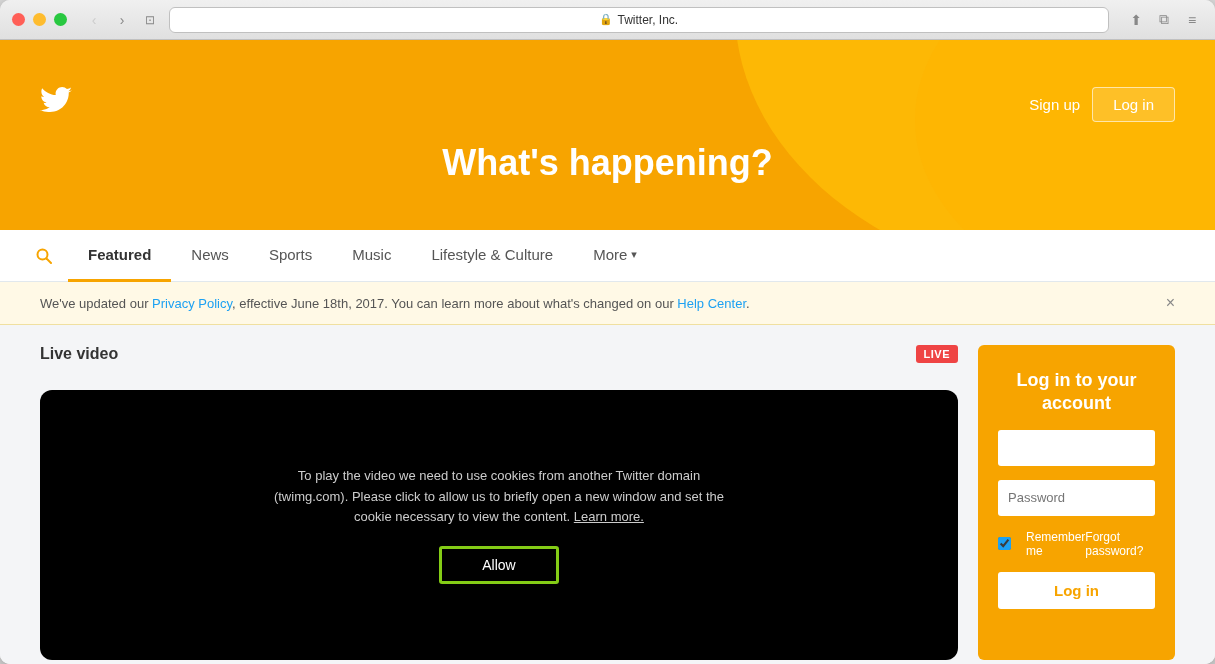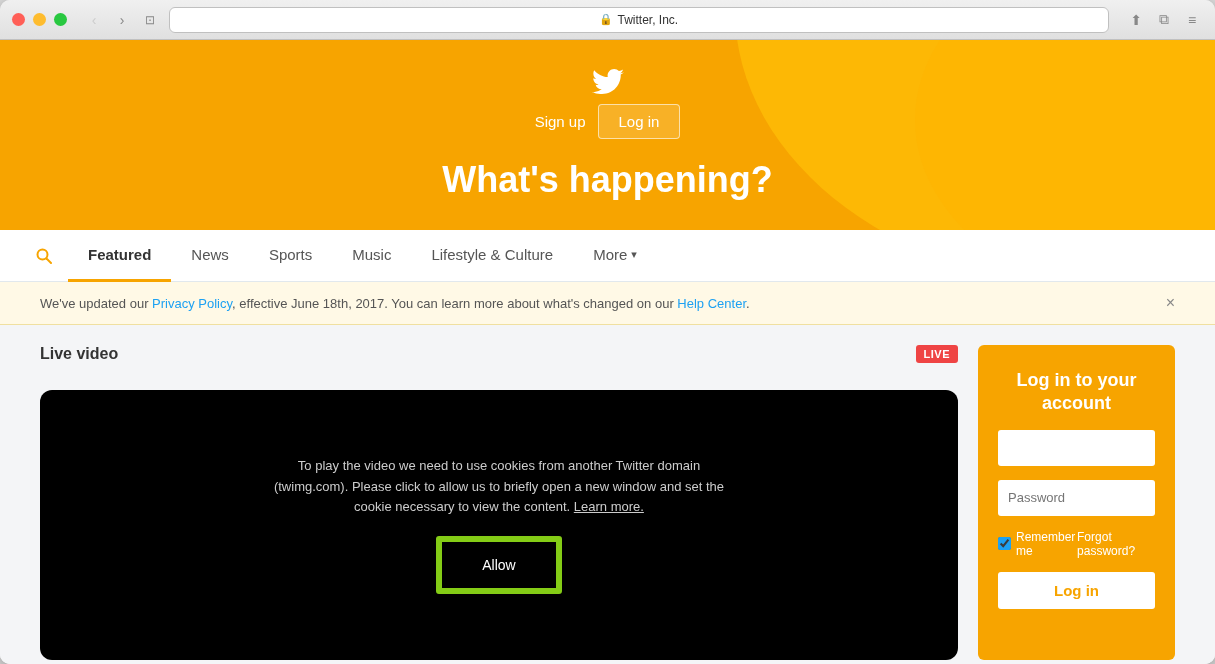--- a/index.html
+++ b/index.html
@@ -22,21 +22,21 @@
     .action-btn { width: 22px; height: 22px; background: none; border: none; cursor: pointer; color: #888; font-size: 14px; display: flex; align-items: center; justify-content: center; }
     .browser-content { flex: 1; overflow: hidden; background: #f4f5f7; }
 
     
     .page { width: 100%; height: 100%; overflow-y: auto; background: #f4f5f7; }
 
     
     .site-header { background: #f7a400; position: relative; overflow: hidden; padding: 0 40px; height: 190px; display: flex; flex-direction: column; justify-content: center; }
     .header-bg-shape { position: absolute; right: 0; top: 0; width: 700px; height: 190px; }
     .header-bg-shape svg { width: 100%; height: 100%; }
-    .header-top { display: flex; align-items: center; justify-content: space-between; position: relative; z-index: 2; margin-bottom: 20px; flex-direction: column; }
+    .header-top { display: flex; justify-content: space-between; position: relative; z-index: 2; margin-bottom: 20px; }
     .twitter-bird { color: white; font-size: 28px; }
     .header-actions { display: flex; align-items: center; gap: 12px; }
     .sign-up-btn { background: none; border: none; color: white; font-size: 15px; cursor: pointer; font-weight: 500; }
     .log-in-btn { background: rgba(255,255,255,0.15); border: 1px solid rgba(255,255,255,0.6); color: white; font-size: 15px; cursor: pointer; font-weight: 500; padding: 8px 20px; border-radius: 4px; }
     .header-title { color: white; font-size: 36px; font-weight: 800; text-align: center; position: relative; z-index: 2; }
 
     
     .nav-tabs { background: white; border-bottom: 1px solid #e1e8ed; display: flex; align-items: center; padding: 0 20px; height: 52px; flex-shrink: 0; }
     .search-icon-tab { color: #f7a400; font-size: 16px; padding: 0 16px; cursor: pointer; display: flex; align-items: center; }
     .tab-item { padding: 0 20px; height: 52px; display: flex; align-items: center; font-size: 15px; color: #555; cursor: pointer; border-bottom: 3px solid transparent; font-weight: 400; white-space: nowrap; }
@@ -53,28 +53,28 @@
     .main-content { padding: 20px 40px; display: flex; gap: 20px; }
 
     
     .live-video-section { flex: 1; }
     .section-header { display: flex; align-items: center; justify-content: space-between; margin-bottom: 27px; }
     .section-title { font-size: 16px; font-weight: 600; color: #333; }
     .live-badge { background: #ef4444; color: white; font-size: 11px; font-weight: 700; padding: 3px 8px; border-radius: 3px; letter-spacing: 0.5px; }
     .video-player { background: #000; width: 100%; height: 270px; border-radius: 12px; display: flex; flex-direction: column; align-items: center; justify-content: center; position: relative; }
     .video-message { color: #ccc; font-size: 13px; text-align: center; max-width: 500px; line-height: 1.6; padding: 0 20px; }
     .video-message a { color: #ccc; text-decoration: underline; }
-    .allow-btn { margin-top: 18px; background: none; border: 6px solid #84cc16; color: white; padding: 15px 40px; border-radius: 3px; font-size: 14px; cursor: pointer; }
+    .allow-btn { margin-top: 18px; background: none; border: 3px solid #84cc16; color: white; padding: 8px 40px; border-radius: 3px; font-size: 14px; cursor: pointer; }
 
     
     .login-panel { width: 197px; background: #f7a400; border-radius: 6px; padding: 24px 20px; display: flex; flex-direction: column; gap: 14px; flex-shrink: 0; }
     .login-title { color: white; font-size: 18px; font-weight: 700; text-align: center; line-height: 1.3; }
     .login-input { width: 100%; height: 36px; border: none; border-radius: 3px; padding: 0 10px; font-size: 13px; color: #999; background: white; }
     .login-row { display: flex; align-items: center; justify-content: space-between; }
-    .remember-me { display: flex; align-items: center; gap: 5px; font-size: 12px; color: white; }
+    .remember-me { display: flex; align-items: center; gap: 15px; font-size: 12px; color: white; }
     .remember-me input[type="checkbox"] { accent-color: #1da1f2; }
     .forgot-link { font-size: 12px; color: white; text-decoration: none; }
     .login-submit { width: 100%; background: white; border: none; border-radius: 3px; padding: 10px; font-size: 15px; color: #f7a400; font-weight: 600; cursor: pointer; }
   </style>
 </head>
 <body>
 
 <div class="browser-frame">
 
   <div class="browser-titlebar">

